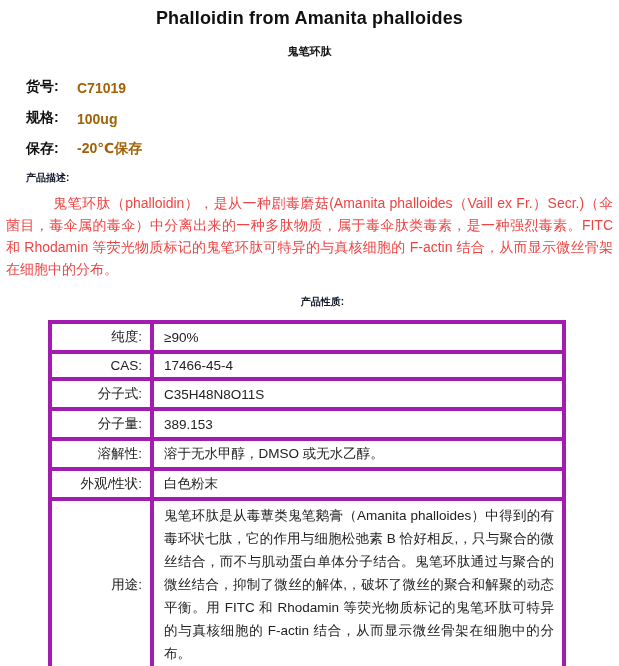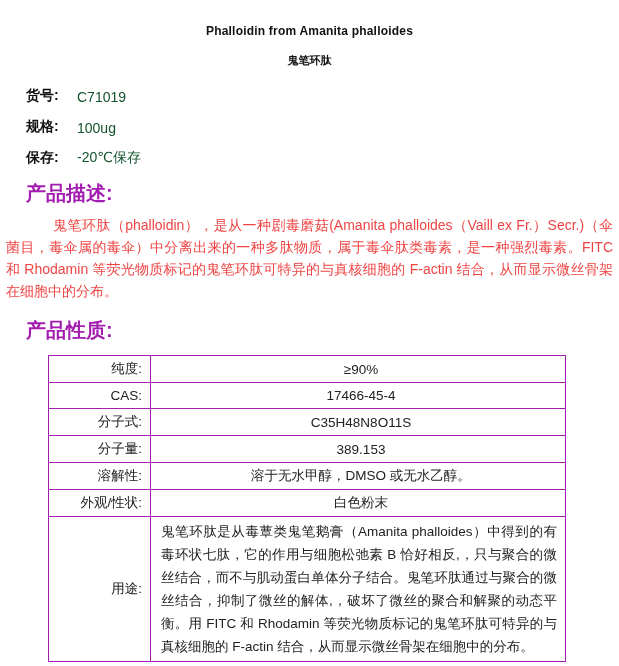--- a/index.html
+++ b/index.html
@@ -3,49 +3,49 @@
 <meta charset="utf-8">
 <style>
   * { margin:0; padding:0; box-sizing:border-box; }
   html,body { background:#ffffff; }
   body {
     width:619px; height:666px; overflow:hidden;
     font-family:"Liberation Sans","DejaVu Sans",sans-serif;
     color:#1c1c1c;
   }
   .doc-title {
-    text-align:center; font-weight:bold; font-size:12px;
-    padding-top:24px; letter-spacing:0.2px; color:#111;
+    text-align:center; font-weight:bold; font-size:18px;
+    padding-top:8px; letter-spacing:0.2px; color:#111;
   }
   .doc-subtitle {
     text-align:center; font-weight:bold; font-size:11px;
     margin-top:15px; color:#111;
   }
   .info-block { margin:19px 0 0 26px; }
   .info-row { display:flex; align-items:flex-end; margin-bottom:13px; font-size:14px; }
   .info-label { font-weight:bold; width:51px; color:#111; }
-  .info-value { color:#14532d; }
+  .info-value { color:#a16207;font-weight:bold; }
   .section-heading {
-    font-weight:bold; font-size:20px; margin:3px 0 0 26px; color:#a21caf;
+    font-weight:bold; font-size:10px; margin:3px 0 0 26px; color:#0f172a;
   }
   .description {
     margin:7px 6px 0 6px; font-size:14px; line-height:22px;
     text-align:justify; text-indent:47px; color:#ef4444;
   }
-  .props-heading { margin-top:15px; }
+  .props-heading { margin-top:15px;text-align:center; }
   table.props {
     margin:11px 0 0 48px; border-collapse:collapse; width:518px;
     font-size:13.5px; color:#222;
   }
-  table.props td { border:1px solid #a21caf;margin-left:43px; }
+  table.props td { border:4px solid #a21caf;margin-left:43px; }
   td.prop-label {
     width:102px; text-align:right; padding:4px 8px 4px 2px;
     white-space:nowrap; vertical-align:middle;
   }
-  td.prop-value { padding:4px 4px 4px 10px; vertical-align:middle;text-align:center; }
+  td.prop-value { padding:4px 4px 4px 10px; vertical-align:middle; }
   tr.row-normal td { height:26px; }
   tr.row-use td.prop-value { line-height:23px; text-align:justify; padding:3px 8px 3px 10px; }
 </style>
 </head>
 <body>
 
 <div class="doc-title">Phalloidin from Amanita phalloides</div>
 <div class="doc-subtitle">鬼笔环肽</div>
 
 <div class="info-block">

